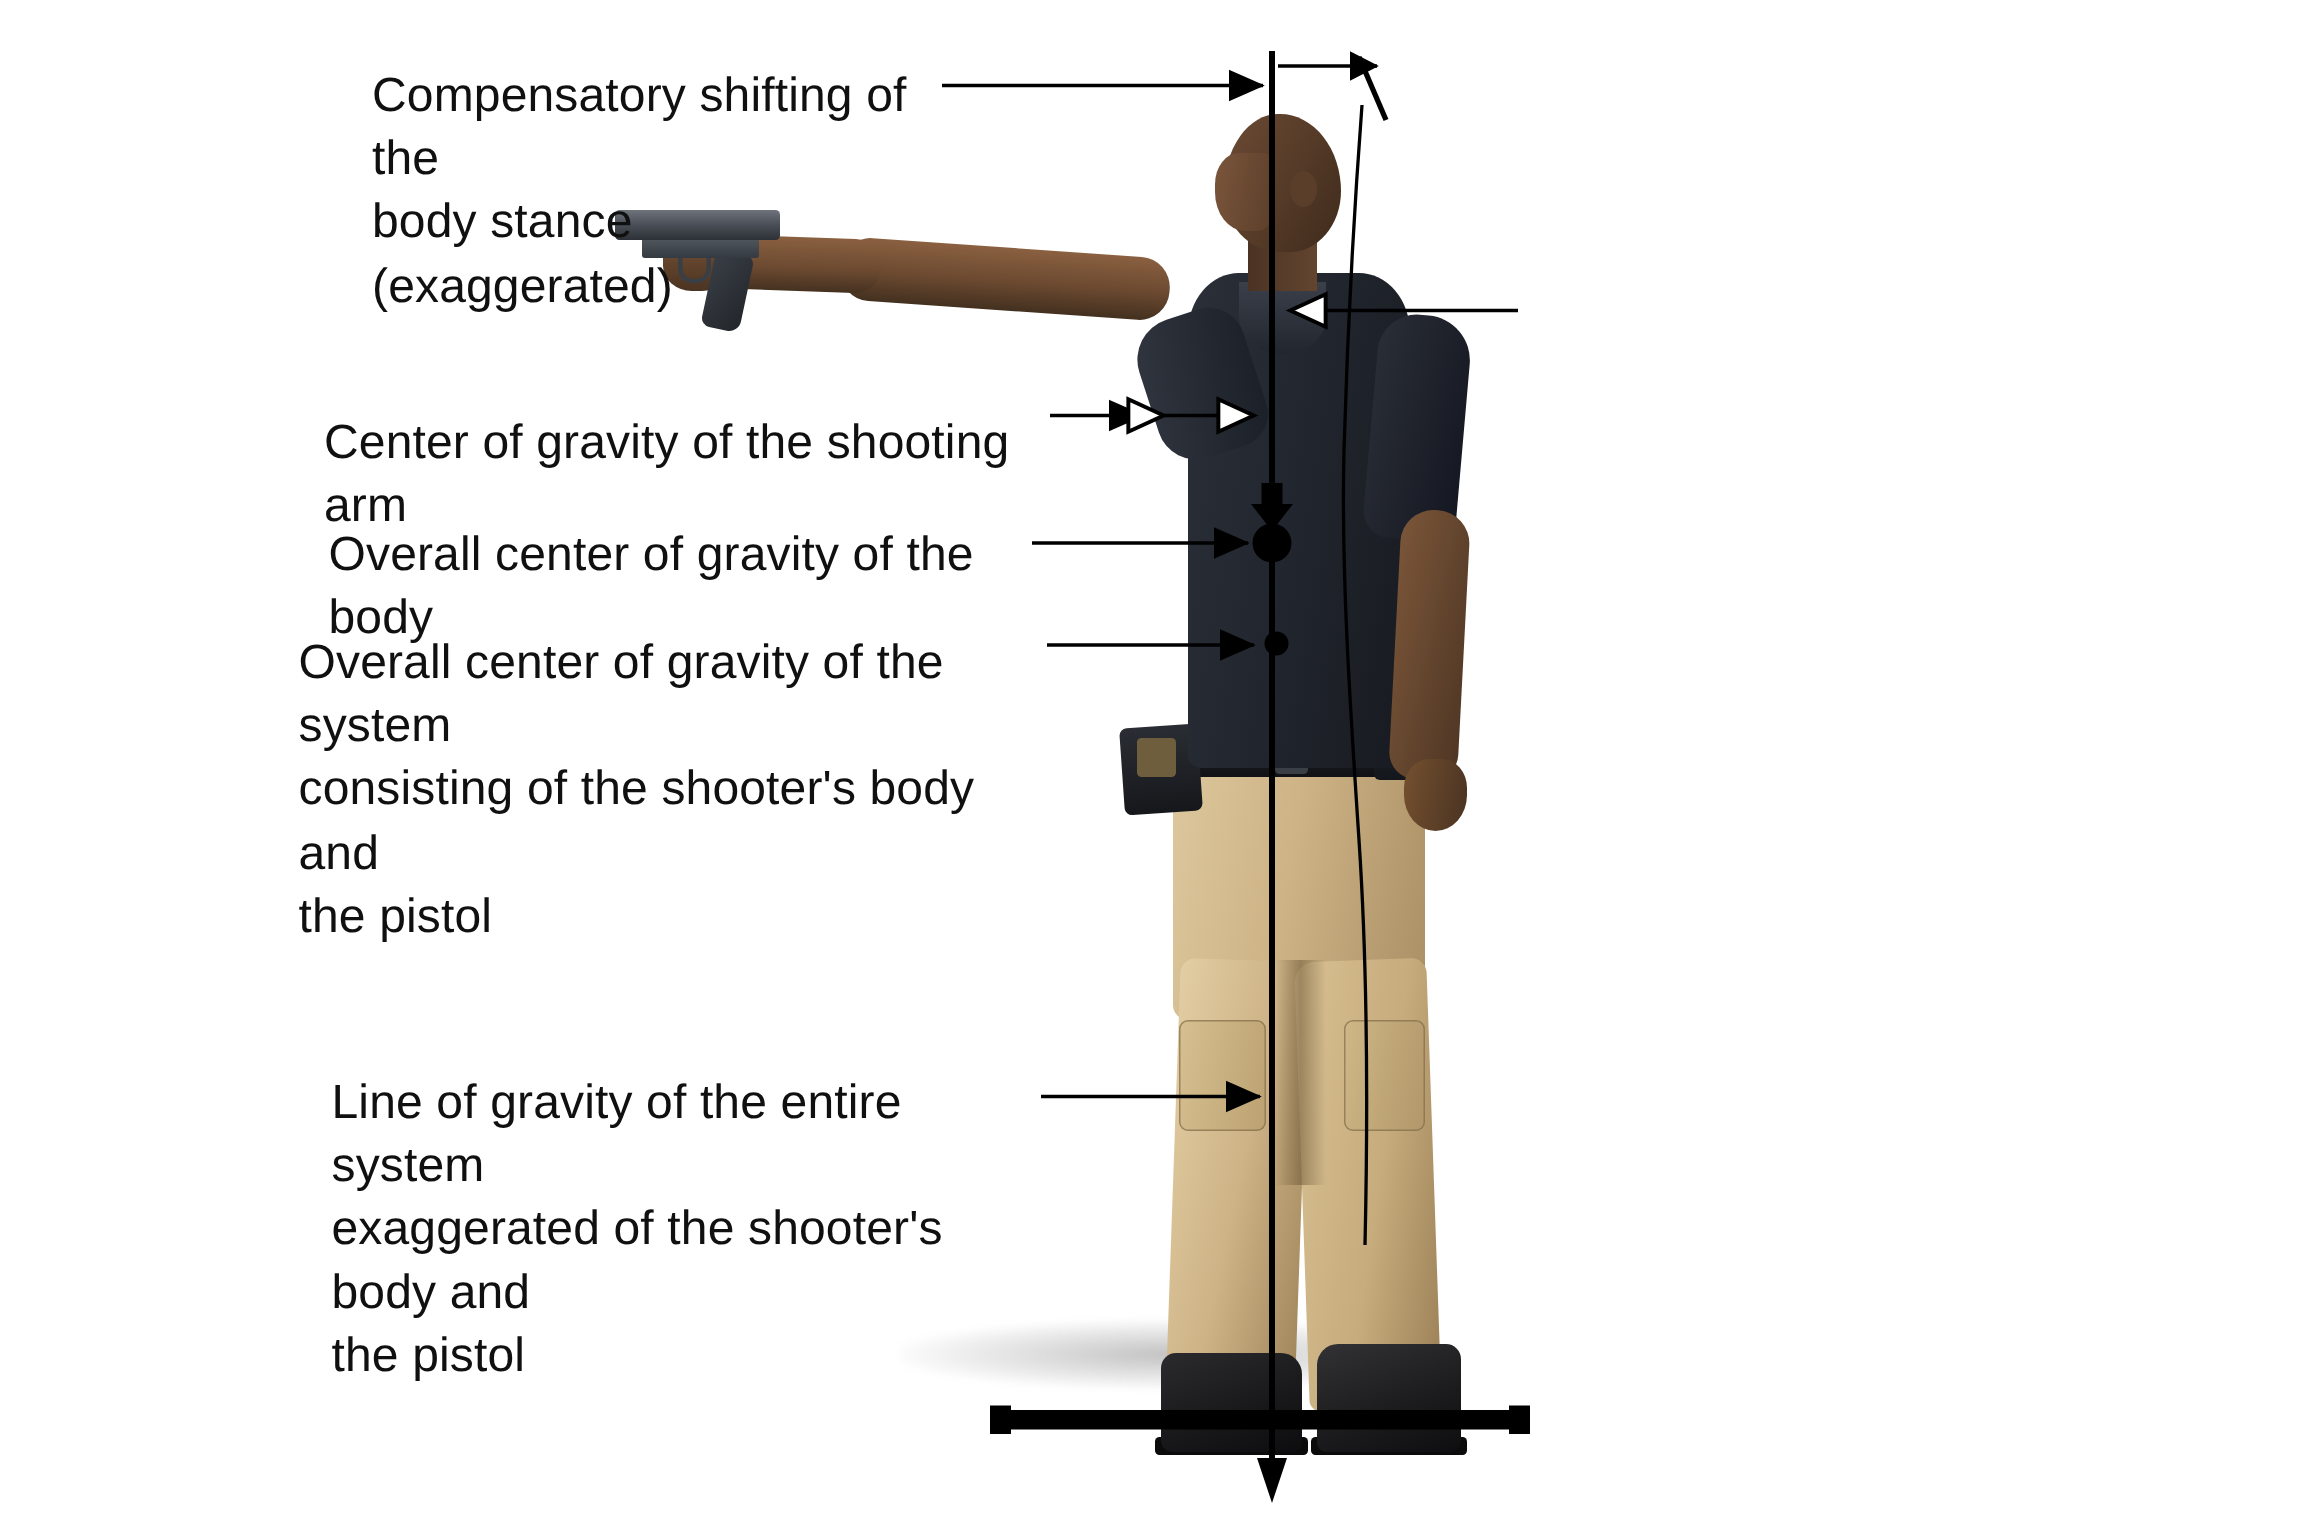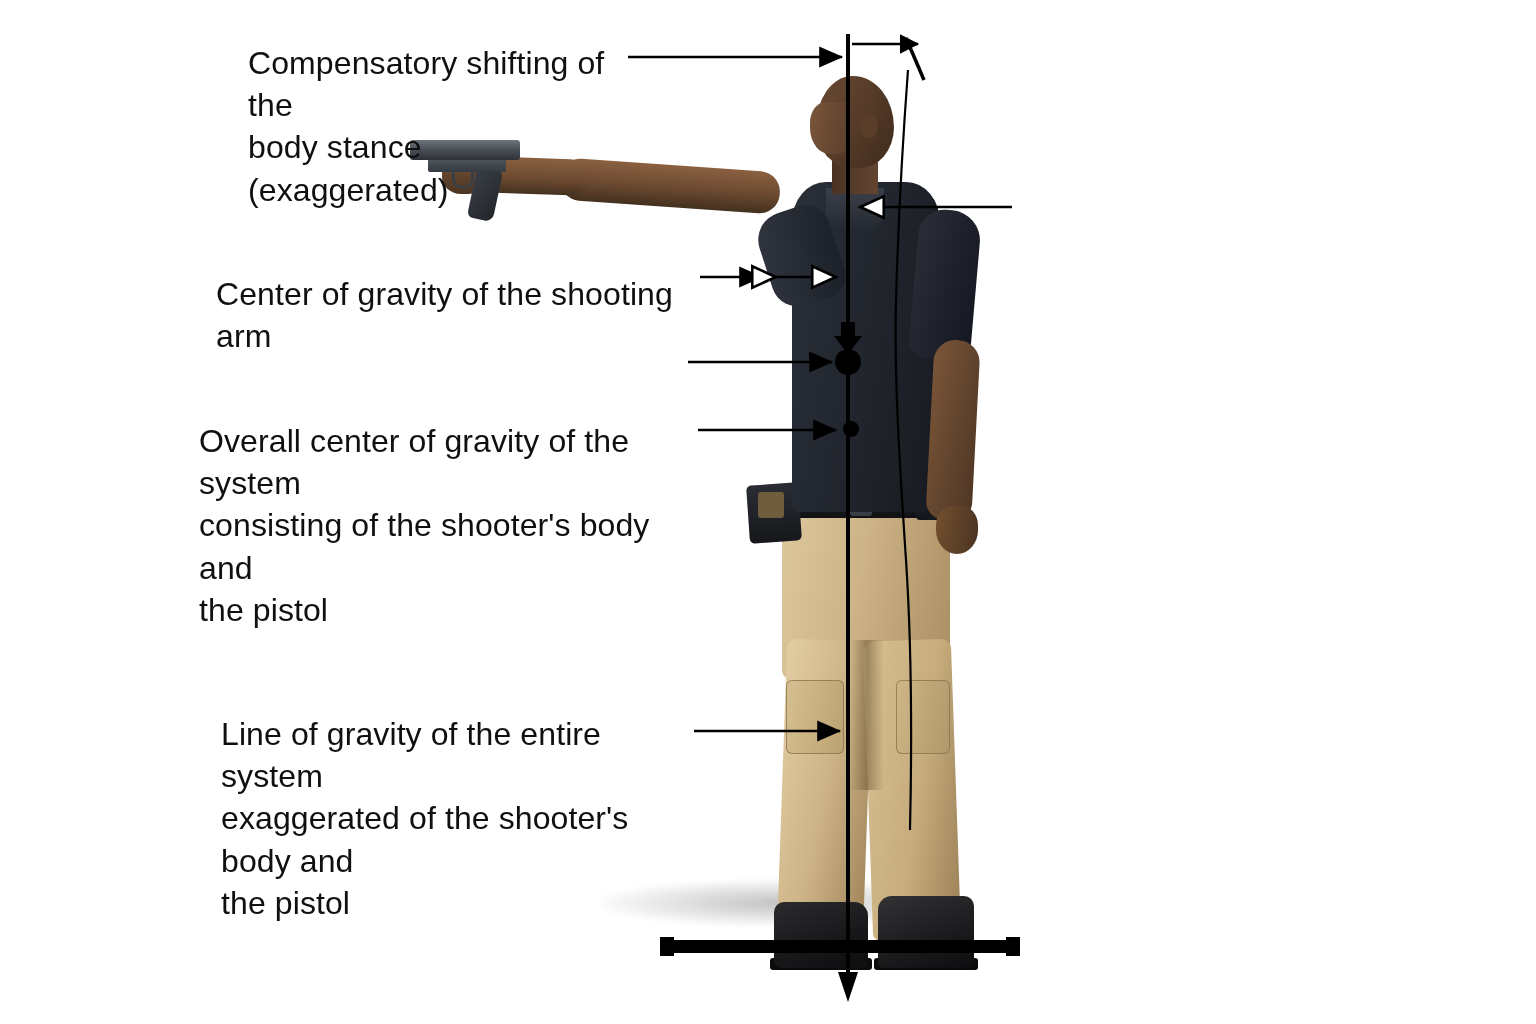--- a/index.html
+++ b/index.html
@@ -331,20 +331,21 @@
 
     <line x1="694" y1="731" x2="840" y2="731" stroke="#000" stroke-width="2.4" marker-end="url(#ah)"></line>
   </svg>
 
   <div class="label left-align" style="left:248px; top:42px; width:380px;">Compensatory shifting of the
 body stance (exaggerated)</div>
 
 
   <div class="label left-align" style="left:216px; top:263px; width:480px;margin-top:10px;">Center of gravity of the shooting arm</div>
 
+  <div class="label left-align" style="left:219px; top:348px; width:470px;">Overall center of gravity of the body</div>
 
   <div class="label left-align" style="left:199px; top:420px; width:500px;">Overall center of gravity of the system
 consisting of the shooter's body and
 the pistol</div>
 
   <div class="label left-align" style="left:221px; top:713px; width:480px;">Line of gravity of the entire system
 exaggerated of the shooter's body and
 the pistol</div>
 
 </div>

